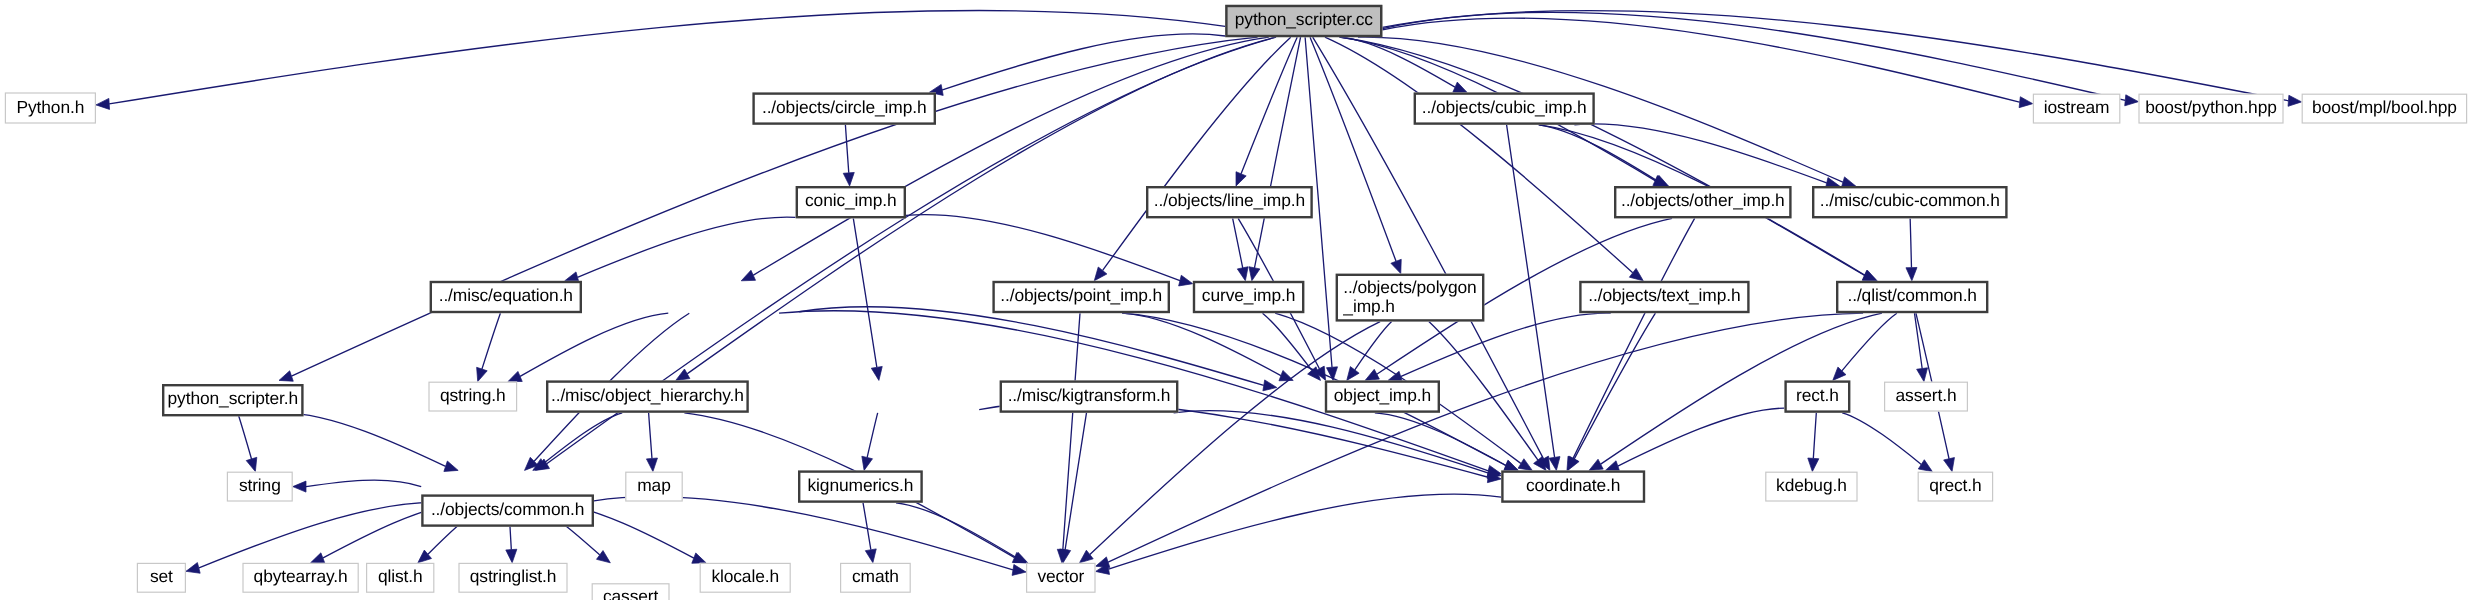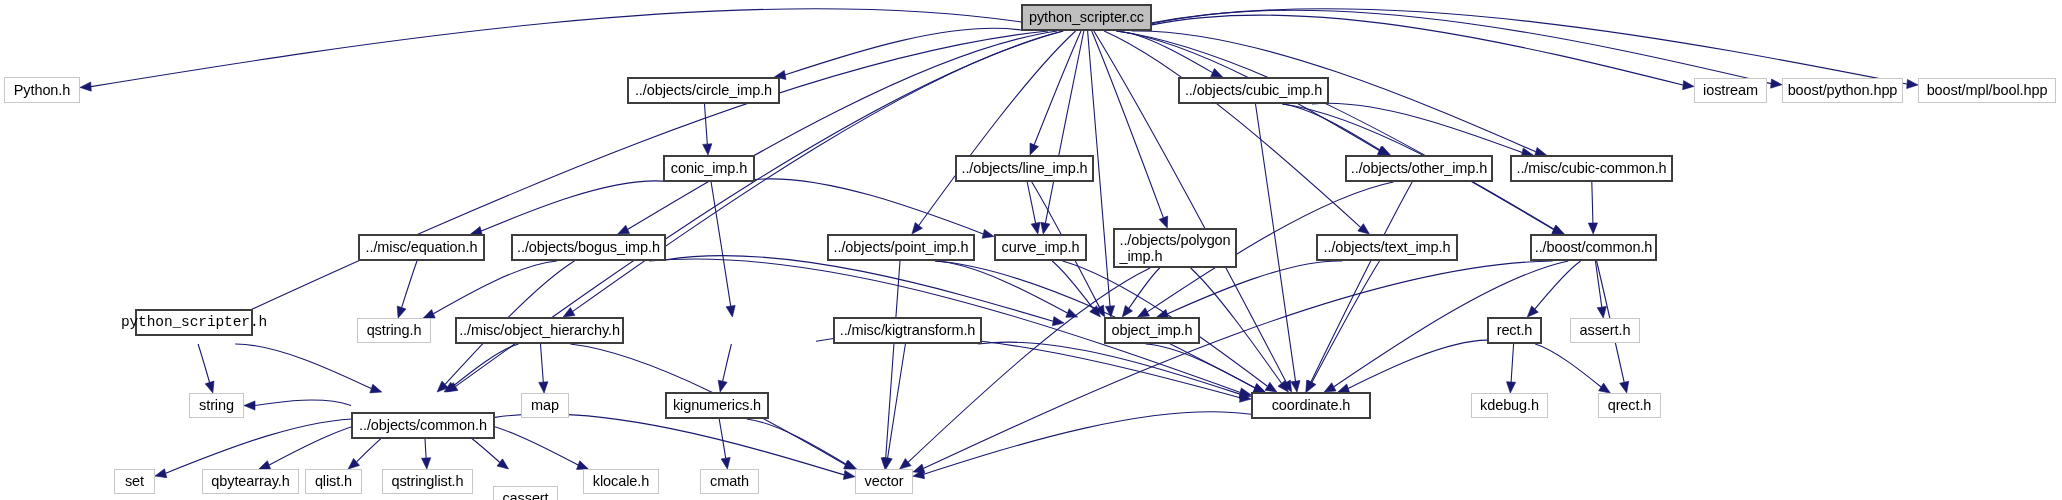--- a/index.html
+++ b/index.html
@@ -228,28 +228,27 @@
       <div class="node solid" style="left: 627px; top: 77px; width: 153px; height: 27px;">../objects/circle_imp.h</div>
       <div class="node solid" style="left: 1178px; top: 77px; width: 151px; height: 27px;">../objects/cubic_imp.h</div>
       <div class="node light" style="left: 1694px; top: 78px; width: 73px; height: 25px;">iostream</div>
       <div class="node light" style="left: 1782px; top: 78px; width: 121px; height: 25px;">boost/python.hpp</div>
       <div class="node light" style="left: 1918px; top: 78px; width: 138px; height: 25px;">boost/mpl/bool.hpp</div>
       <div class="node solid" style="left: 663px; top: 155px; width: 92px; height: 27px;">conic_imp.h</div>
       <div class="node solid" style="left: 955px; top: 155px; width: 139px; height: 27px;">../objects/line_imp.h</div>
       <div class="node solid" style="left: 1345px; top: 155px; width: 148px; height: 27px;">../objects/other_imp.h</div>
       <div class="node solid" style="left: 1510px; top: 155px; width: 163px; height: 27px;">../misc/cubic-common.h</div>
       <div class="node solid" style="left: 358px; top: 234px; width: 127px; height: 27px;">../misc/equation.h</div>
-      <div class="node solid" style="left: 511px; top: 234px; width: 155px; height: 27px;">../objects/bogus_imp.h</div>
       <div class="node solid" style="left: 827px; top: 234px; width: 148px; height: 27px;">../objects/point_imp.h</div>
       <div class="node solid" style="left: 994px; top: 234px; width: 93px; height: 27px;">curve_imp.h</div>
       <div class="node solid" style="left: 1113px; top: 228px; width: 124px; height: 40px;">../objects/polygon
 _imp.h</div>
       <div class="node solid" style="left: 1316px; top: 234px; width: 142px; height: 27px;">../objects/text_imp.h</div>
-      <div class="node solid" style="left: 1530px; top: 234px; width: 127px; height: 27px;">../boost/common.h</div>
-      <div class="node solid" style="left: 135px; top: 309px; width: 118px; height: 27px; font-family: Liberation Mono, monospace;">python_scripter.h</div>
+      <div class="node solid" style="left: 1530px; top: 234px; width: 127px; height: 27px;">../qlist/common.h</div>
+      <div class="node solid" style="left: 135px; top: 320px; width: 118px; height: 27px;">python_scripter.h</div>
       <div class="node light" style="left: 357px; top: 318px; width: 74px; height: 25px;">qstring.h</div>
       <div class="node solid" style="left: 455px; top: 317px; width: 169px; height: 27px;">../misc/object_hierarchy.h</div>
       <div class="node solid" style="left: 833px; top: 317px; width: 149px; height: 27px;">../misc/kigtransform.h</div>
       <div class="node solid" style="left: 1104px; top: 317px; width: 96px; height: 27px;">object_imp.h</div>
       <div class="node solid" style="left: 1487px; top: 317px; width: 55px; height: 27px;">rect.h</div>
       <div class="node light" style="left: 1570px; top: 318px; width: 70px; height: 25px;">assert.h</div>
       <div class="node light" style="left: 189px; top: 393px; width: 55px; height: 25px;">string</div>
       <div class="node solid" style="left: 351px; top: 392px; width: 144px; height: 27px; margin-top: 20px;">../objects/common.h</div>
       <div class="node light" style="left: 521px; top: 393px; width: 48px; height: 25px;">map</div>
       <div class="node solid" style="left: 665px; top: 392px; width: 104px; height: 27px;">kignumerics.h</div>

